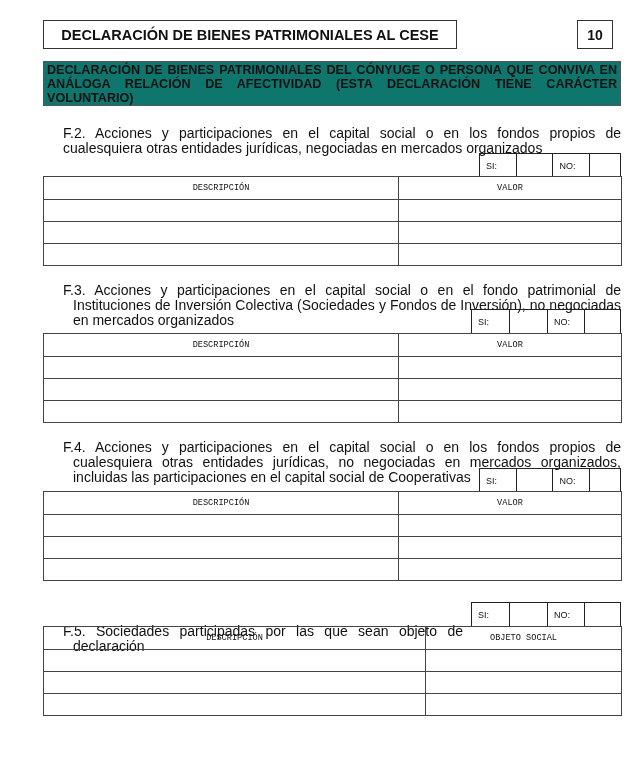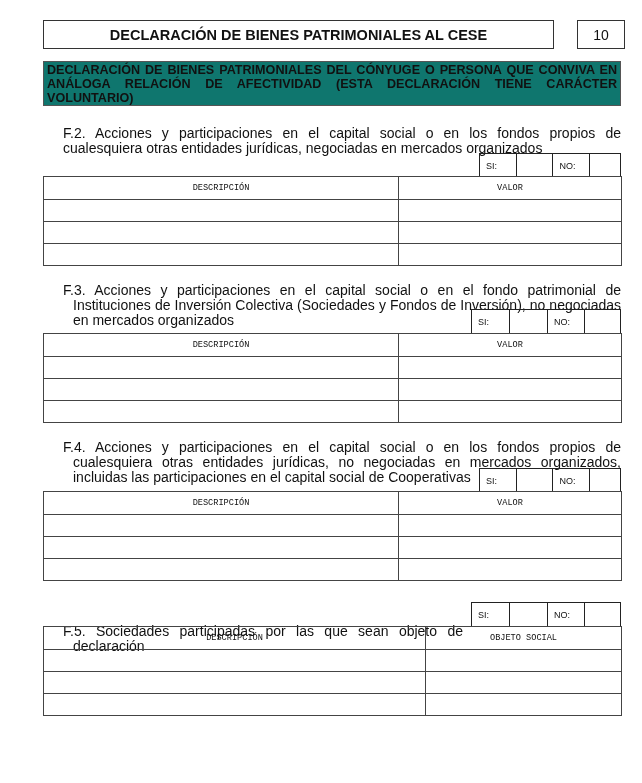--- a/index.html
+++ b/index.html
@@ -1,24 +1,24 @@
 <!DOCTYPE html>
 <html><head>
 <meta charset="utf-8">
 <style>
   html, body { margin:0; padding:0; background:#ffffff; }
   body { width:642px; height:783px; position:relative; overflow:hidden;
          font-family:"Liberation Sans", sans-serif; color:#111; }
   .abs { position:absolute; box-sizing:border-box; }
-  .title-box { left:43px; top:20px; width:511px; height:29px; border:1px solid #333;
+  .title-box { left:43px; top:20px; width:414px; height:29px; border:1px solid #333;
                display:flex; align-items:center; justify-content:center;
                font-weight:bold; font-size:14.5px; }
-  .page-box { left:577px; top:20px; width:48px; height:29px; border:1px solid #333;
+  .page-box { left:577px; top:20px; width:36px; height:29px; border:1px solid #333;
               display:flex; align-items:center; justify-content:center;
-              font-weight:normal; font-size:14px; }
+              font-weight:bold; font-size:14px; }
   .grey-box { left:43px; top:61px; width:578px; height:45px; background:#0f766e;
               border:1px solid #555; padding:1px 3px 0 3px;
               font-weight:bold; font-size:12.6px; line-height:14px;
               text-align:justify; text-align-last:left; }
   .section-text { font-size:14px; line-height:15px; text-align:justify; }
   .sino { display:flex; border:1px solid #222; border-bottom:none; height:24px; }
   .sino div { border-right:1px solid #222; box-sizing:border-box; font-size:9px;
               display:flex; align-items:center; padding-left:6px; }
   .sino div:last-child { border-right:none; }
   .sino .lbl { width:37px;text-align:center; }

